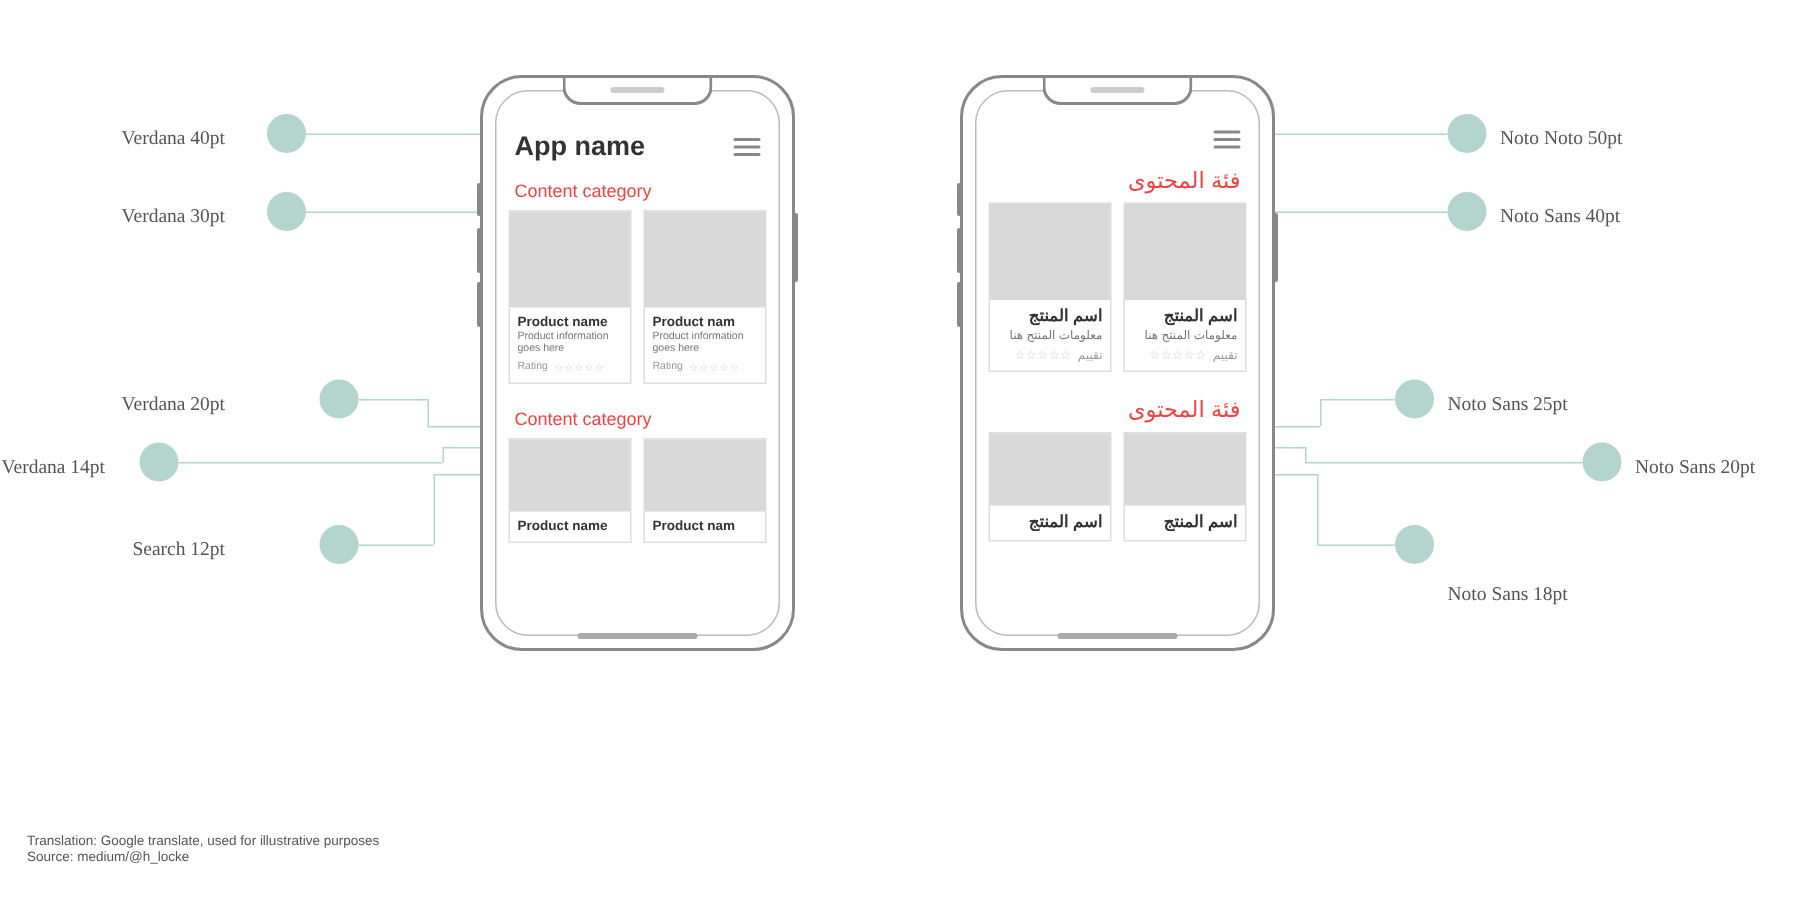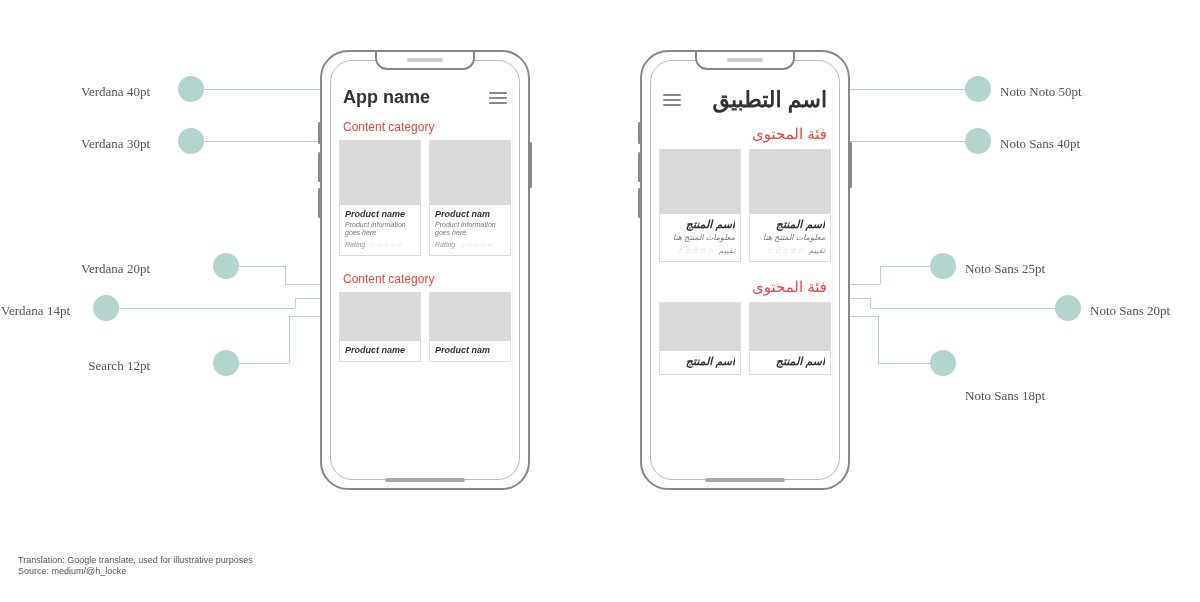--- a/index.html
+++ b/index.html
@@ -4,21 +4,21 @@
 <style>
   * { box-sizing: border-box; margin: 0; padding: 0; }
   body { font-family: Georgia, 'Times New Roman', serif; background: #fff; width: 1200px; height: 602px; position: relative; color: #333; }
   
   .canvas { position: relative; width: 1200px; height: 602px; }
 
   
   .phone {
     position: absolute;
     width: 210px;
-    height: 440px;
+    height: 384px;
     border: 2px solid #888;
     border-radius: 28px;
     background: #fff;
     top: 50px;
   }
   .phone-left { left: 320px; }
   .phone-right { left: 640px; }
   .notch {
     position: absolute;
     top: 0; left: 50%; transform: translateX(-50%);
@@ -70,21 +70,21 @@
     padding: 4px 10px; height: 28px;
     color: #bbb; font-size: 13px;
   }
   .searchbar .placeholder { flex: 1; }
   .search-icon svg { display: block; }
 
   .cat-label { padding: 4px 12px 6px 12px; font-size: 12px; color: #ef4444; }
   .cat-label.ar { font-size: 15px; font-weight: 500; }
 
   .cards { display: flex; gap: 8px; padding: 0 8px; }
-  .card { flex: 1; border: 1px solid #ddd; background: #fff; font-style: italic; }
+  .card { flex: 1; border: 1px solid #ddd; background: #fff; }
   .card-img { height: 64px; background: #d9d9d9; }
   .card-body { padding: 4px 5px 6px 5px; }
   .p-name { font-size: 9px; font-weight: bold; white-space: nowrap; overflow: hidden; }
   .p-name.ar { font-size: 11px; }
   .p-info { font-size: 7px; color: #777; line-height: 1.2; margin-top: 2px; }
   .p-info.ar { font-size: 8px; }
   .p-rating { font-size: 7px; color: #999; margin-top: 3px; display: flex; gap: 4px; align-items: center; }
   .p-rating.ar { font-size: 8px; }
   .stars { letter-spacing: 0.5px; color: #ccc; }
 
@@ -238,21 +238,20 @@
   </div>
 
   <div class="phone phone-right">
     <div class="side-btn b1"></div>
     <div class="side-btn b2"></div>
     <div class="side-btn b3"></div>
     <div class="side-btn b4"></div>
     <div class="notch"></div>
     <div class="screen rtl">
       <div class="headerrow">
-        <div class="app-title ar">اسم التطبيق</div>
         <div class="hamburger">
             <span></span>
             <span></span>
             <span></span>
           </div>
       </div>
       <div class="cat-label ar">فئة المحتوى</div>
       <div class="cards">
         <div class="card">
           <div class="card-img"></div>

